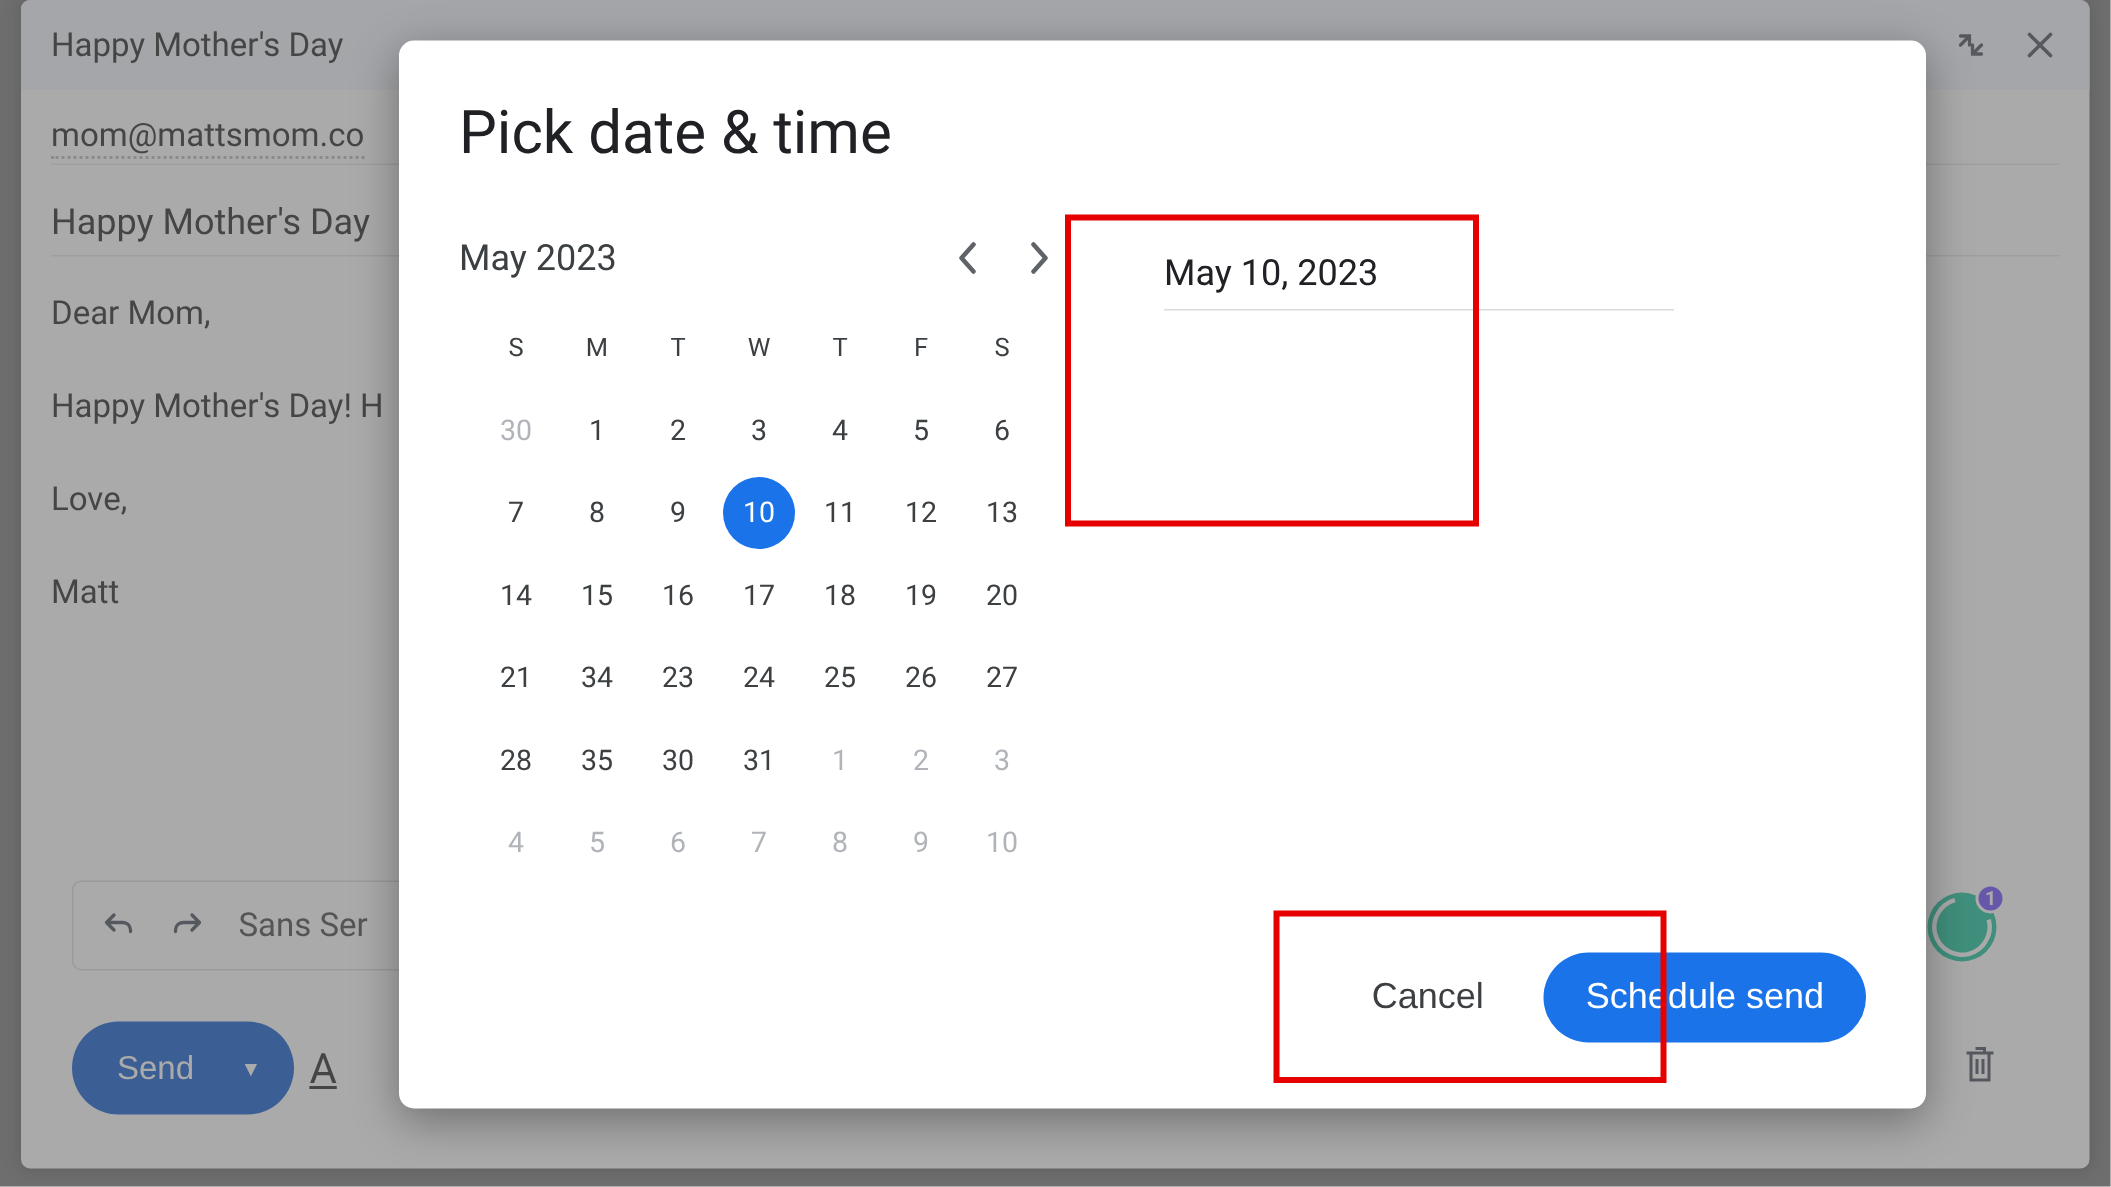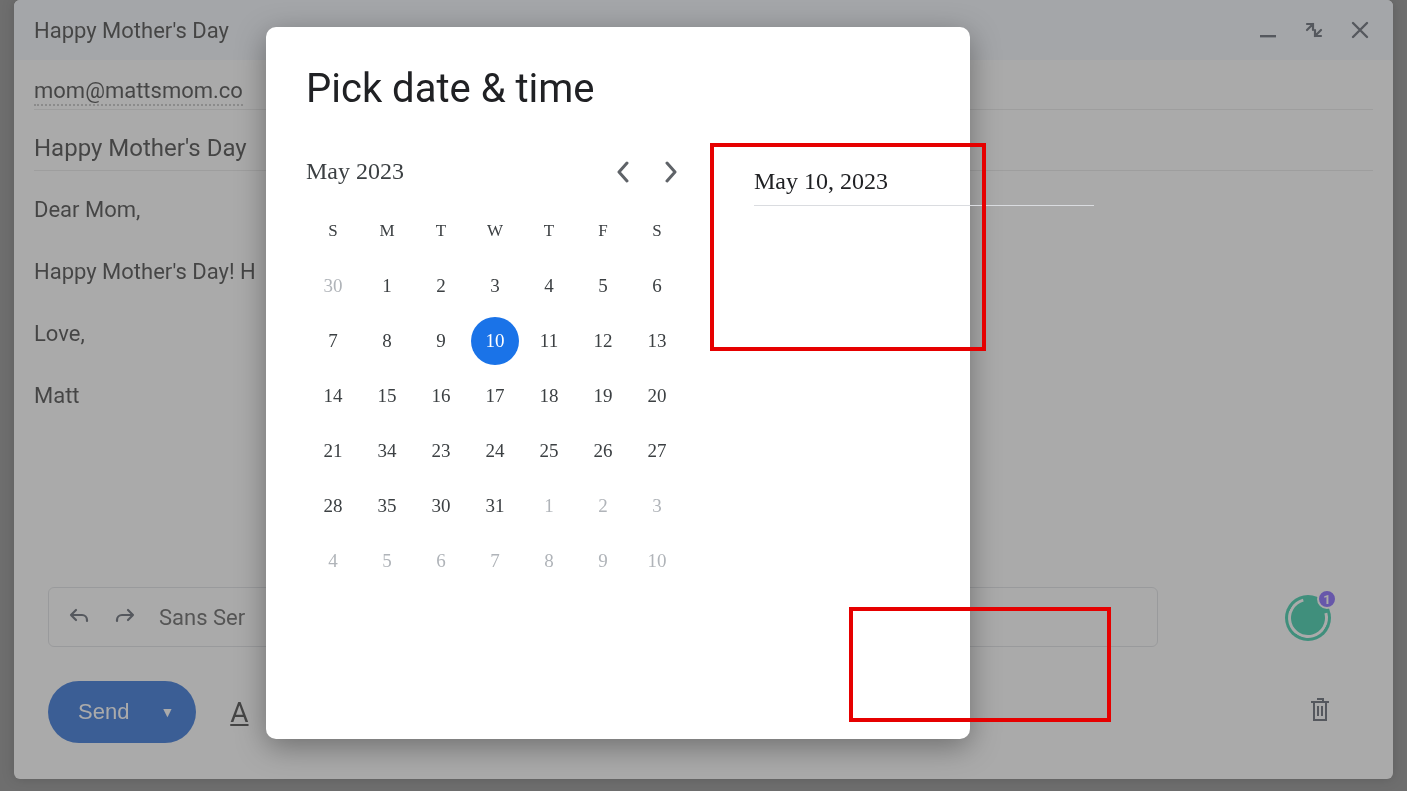--- a/index.html
+++ b/index.html
@@ -41,21 +41,21 @@
     height: 60px; width: 1110px;
     border:1px solid #dadce0; border-radius:6px;
     display:flex; align-items:center; gap:22px;
     padding: 0 18px; font-size:22px; color:#444;
     background:#fff;
   }
   .toolbar .ic { color:#444b57; }
 
   .send-row {
     position:absolute; left:34px; bottom:36px;
-    display:flex; align-items:center; gap: 24px;
+    display:flex; align-items:center; 
   }
   .send-btn {
     background:#0b57d0; color:#fff;
     font-size:22px; border:none;
     height:62px; border-radius:31px;
     display:flex; align-items:center;
     padding: 0 0 0 30px;
   }
   .send-btn .lbl { padding-right: 20px; }
   .send-btn .more { border-left:1px solid rgba(255,255,255,0.0); padding: 0 22px 0 10px; font-size:14px;}
@@ -78,29 +78,29 @@
 
   
   .overlay {
     position:absolute; inset:0;
     background: rgba(100,100,100,0.55);
   }
 
   .modal {
     position:absolute;
     left: 266px; top: 27px;
-    width: 704px; height: 712px;
+    width: 1018px; height: 712px;
     background:#fff;
     border-radius: 10px;
     box-shadow: 0 8px 30px rgba(0,0,0,0.35);
     padding: 38px 40px 30px 40px;
   }
   .modal h1 { font-size: 40px; font-weight:400; color:#202124; letter-spacing:0px; }
 
-  .modal-content { display:flex; margin-top: 46px; font-family: Liberation Serif, serif; }
+  .modal-content { display:flex; margin-top: 46px; }
   .calendar { width: 400px; }
   .cal-header { display:flex; align-items:center; justify-content:space-between; margin-bottom:18px;}
   .cal-title { font-size:24px; color:#3c4043; }
   .cal-nav { display:flex; gap:34px; margin-right: 6px;}
   .cal-nav span { color:#5f6368; font-size:24px; cursor:pointer; }
 
   .cal-grid { display:grid; grid-template-columns: repeat(7, 54px); grid-auto-rows: 55px; gap:0; justify-content:center;}
   .cal-dow { font-size:17px; color:#3c4043; display:flex;align-items:center;justify-content:center; }
   .cal-day { font-size:19px; color:#3c4043; display:flex;align-items:center;justify-content:center; cursor:pointer; border-radius:50%;}
   .cal-day.other { color:#b0b4b9; }
@@ -283,16 +283,20 @@
           <div class="cal-day other">9</div>
           <div class="cal-day other">10</div>
         </div>
     </div>
 
     <div class="fields">
       <div class="field">May 10, 2023</div>
     </div>
   </div>
 
+  <div class="modal-actions">
+    <button class="cancel">Cancel</button>
+    <button class="schedule">Schedule send</button>
+  </div>
 
   <div class="red-box-1"></div>
   <div class="red-box-2"></div>
 </div>
 
 </body></html>

